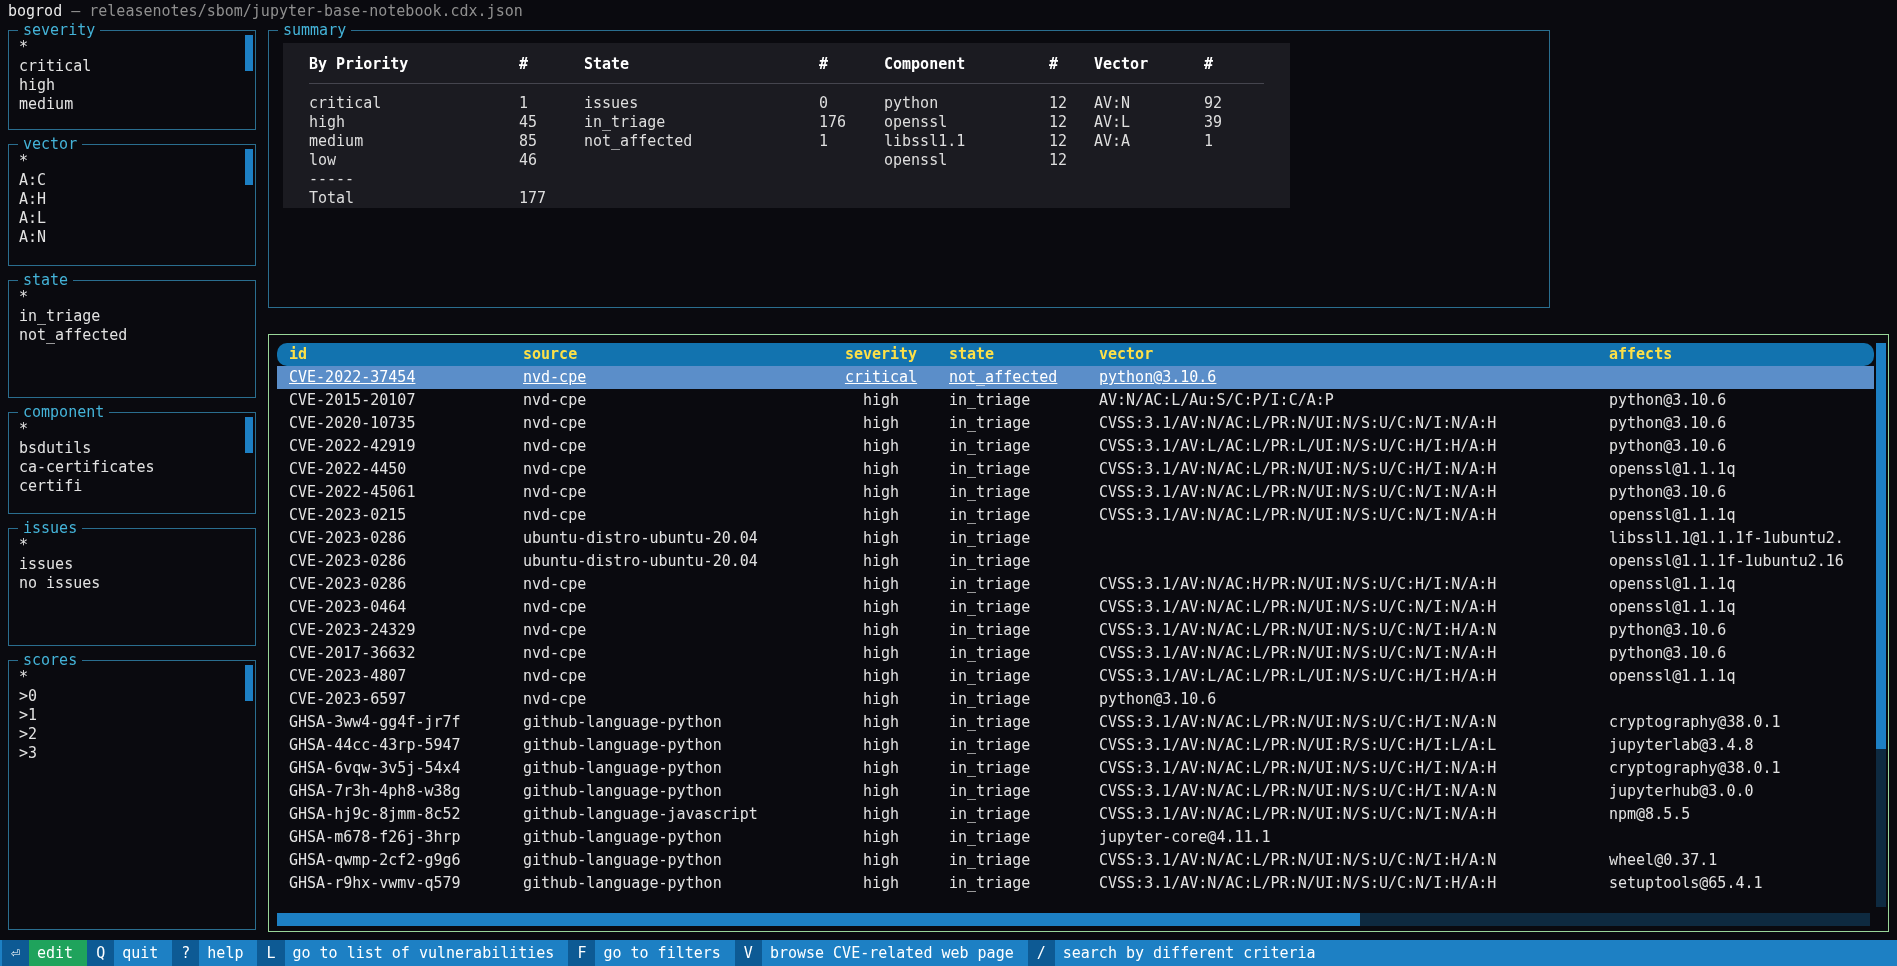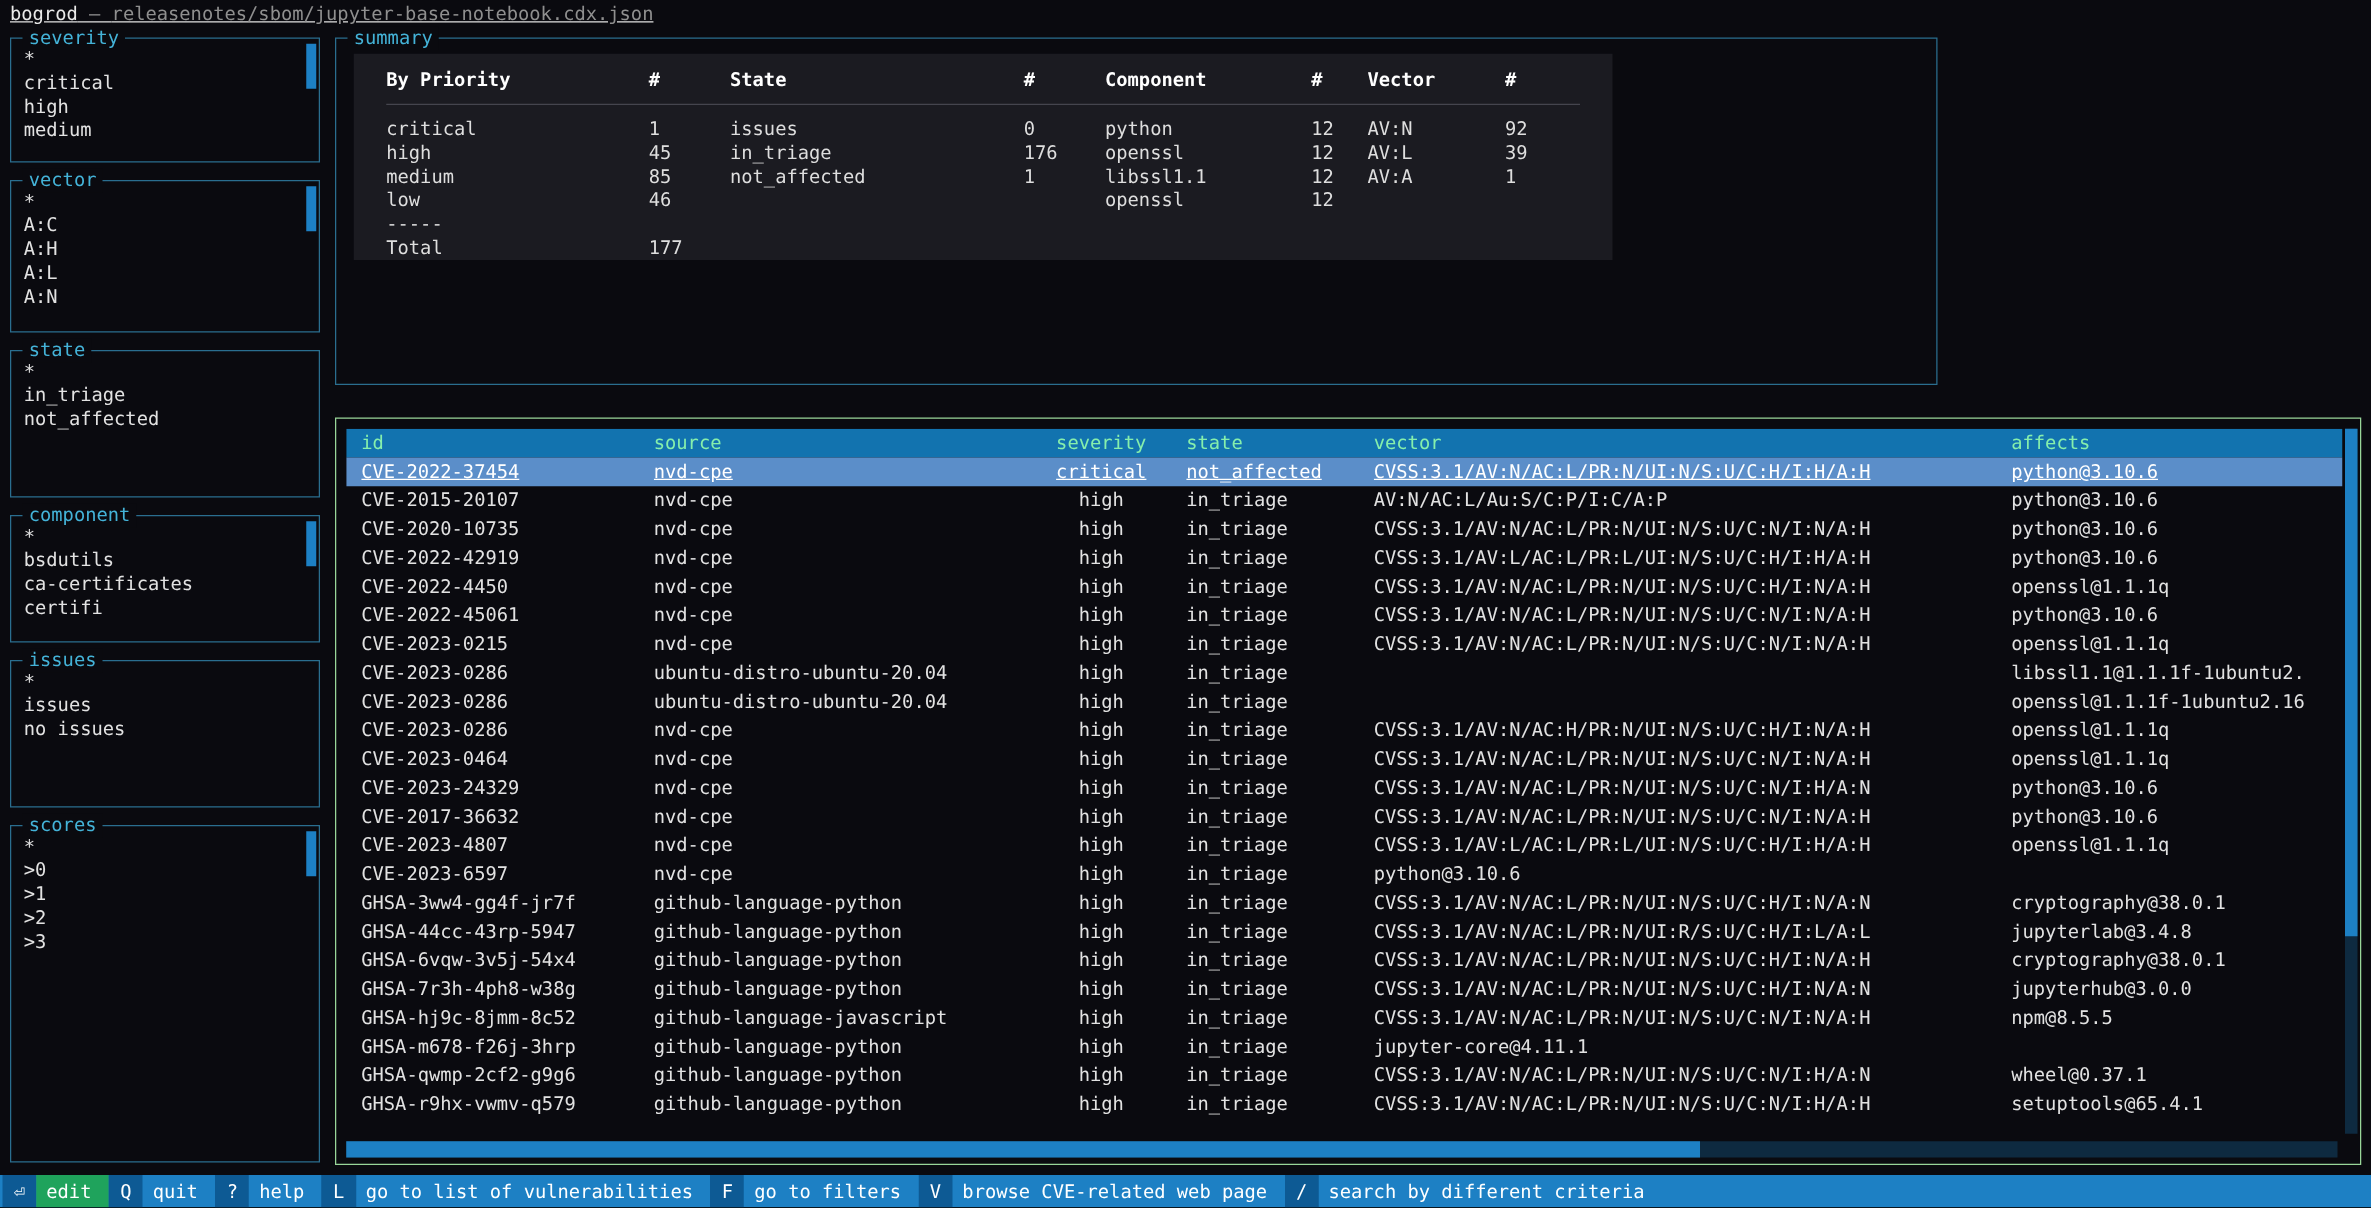--- a/index.html
+++ b/index.html
@@ -7,21 +7,21 @@
   .screen {
     position: relative;
     width: 1897px; height: 966px;
     background: var(--bg, #0a0a0f);
     font-family: "DejaVu Sans Mono", "Liberation Mono", monospace;
     font-size: 15px;
     color: var(--text, #e2e2e2);
     overflow: hidden;
   }
   
-  .titlebar { height: 24px; line-height: 22px; padding-left: 8px; white-space: nowrap; text-decoration: underline; }
+  .titlebar { height: 24px; line-height: 22px; padding-left: 8px; white-space: nowrap; }
   .titlebar .app { color: #eaeaea; }
   .titlebar .sep, .titlebar .path { color: var(--dim-text, #8f8f8f); }
 
   
   .body { position: absolute; top: 24px; bottom: 34px; left: 0; right: 0; display: flex; }
   .left-col {
     width: 262px; padding: 6px 6px 2px 8px;
     display: flex; flex-direction: column; gap: 14px; flex: none;
   }
   .right-col { flex: 1; display: flex; flex-direction: column; padding: 6px 8px 0 6px; }
@@ -56,21 +56,21 @@
   .sum-divider { height: 1px; background: #45454e; margin: 9px 0 10px 0; }
 
   
   .main-panel { flex: 1; margin-top: 26px; position: relative; border: 1px solid var(--focus-border, #99d699); }
   .table-area { position: absolute; left: 8px; right: 14px; top: 8px; bottom: 24px; overflow: hidden; }
   .tr {
     display: grid;
     grid-template-columns: 234px 316px 110px 150px 510px 1fr;
     height: 23px; line-height: 23px; padding-left: 12px; white-space: nowrap;
   }
-  .tr.thead { background: var(--table-header-bg, #1273af); font-weight: normal; color: #86efac; }
+  .tr.thead { background: var(--table-header-bg, #1273af); font-weight: bold; color: #fde047; border-radius: 10px; }
   .tr.selected { background: var(--selected-bg, #5b8ec9); color: #ffffff; text-decoration: underline; }
   .td, .th { overflow: hidden; white-space: nowrap; }
   .col-severity { text-align: center; padding-right: 26px; }
   .vscroll { position: absolute; top: 8px; right: 2px; bottom: 24px; width: 10px; background: var(--scroll-track, #0e2a40); }
   .vthumb { width: 100%; height: 72%; background: var(--scroll-thumb, #1d80c4); }
   .hscroll { position: absolute; left: 8px; right: 18px; bottom: 5px; height: 13px; background: var(--scroll-track, #0e2a40); }
   .hthumb { width: 68%; height: 100%; background: var(--scroll-thumb, #1d80c4); }
 
   
   .footer {
@@ -234,21 +234,20 @@
               <div class="th col-state">state</div>
               <div class="th col-vector">vector</div>
               <div class="th col-affects">affects</div>
             </div>
           <div>
               <div class="tr selected">
                 <div class="td col-id">CVE-2022-37454</div>
                 <div class="td col-source">nvd-cpe</div>
                 <div class="td col-severity">critical</div>
                 <div class="td col-state">not_affected</div>
-                <div class="td col-vector">CVSS:3.1/AV:N/AC:L/PR:N/UI:N/S:U/C:H/I:H/A:H</div>
                 <div class="td col-affects">python@3.10.6</div>
               </div>
               <div class="tr">
                 <div class="td col-id">CVE-2015-20107</div>
                 <div class="td col-source">nvd-cpe</div>
                 <div class="td col-severity">high</div>
                 <div class="td col-state">in_triage</div>
                 <div class="td col-vector">AV:N/AC:L/Au:S/C:P/I:C/A:P</div>
                 <div class="td col-affects">python@3.10.6</div>
               </div>

